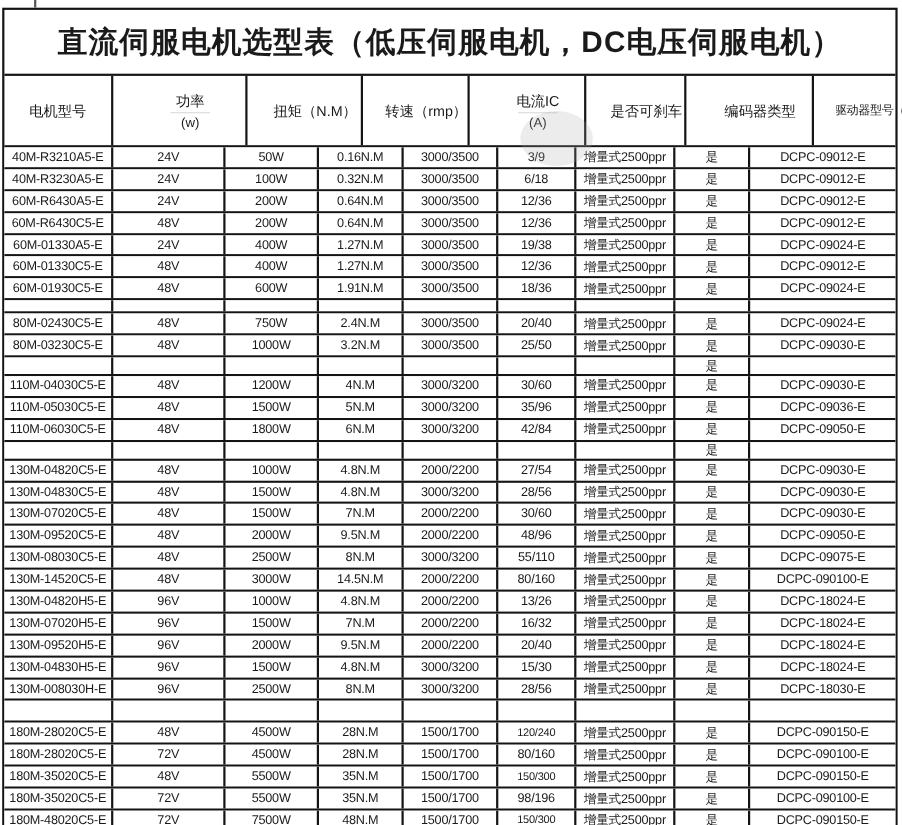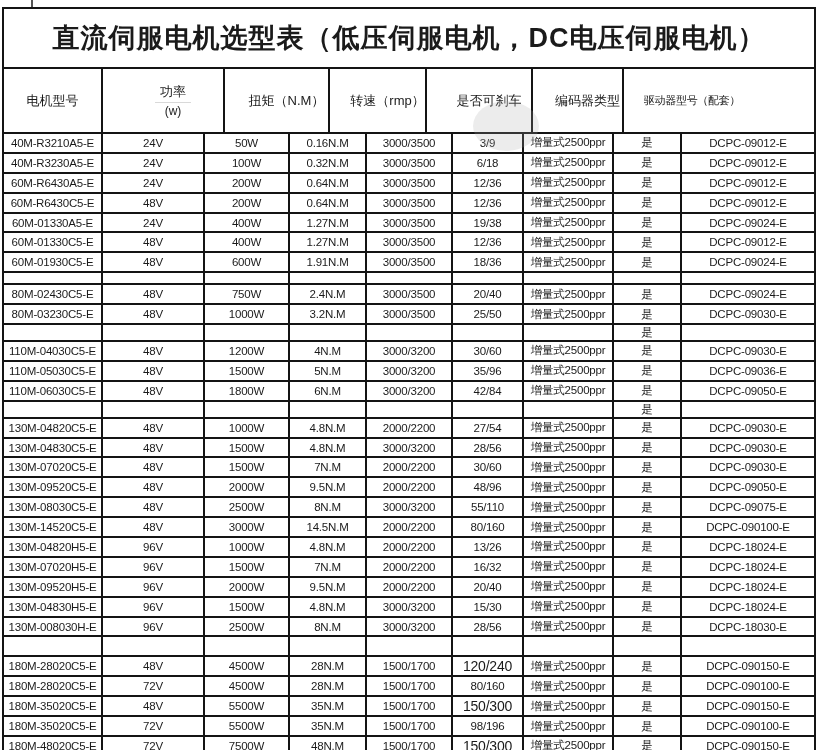--- a/index.html
+++ b/index.html
@@ -40,21 +40,21 @@
   .tbody .row.spacer  { height:12px; }
   .tbody .row.spacer2 { height:17px; }
   .tbody .row.spacer3 { height:20px; }
   .tbody .row.partial { height:12px; border-bottom:none; }
   .cell {
     border-right:2px solid #141414;
     display:flex; align-items:center; justify-content:center;
     font-size:11.5px; letter-spacing:-0.2px; white-space:nowrap; overflow:hidden;
   }
   .cell:last-child { border-right:none; }
-  .cell.small { font-size:14px; }
+  .cell.small { font-size:10px; }
   .watermark {
     position:absolute; left:473px; top:101px; width:66px; height:50px;
     border-radius:50%; background:rgba(168,168,168,0.22); pointer-events:none;
   }
   .tick { position:absolute; left:31px; top:0; width:2px; height:7px; background:#555; }
 </style>
 </head>
 <body>
 
 <div class="screen">
@@ -75,20 +75,24 @@
         </div>
 
   <div class="header-cell">
     <span class="header-label">扭矩（N.M）</span>
   </div>
 
   <div class="header-cell">
     <span class="header-label">转速（rmp）</span>
   </div>
 
+  <div class="header-cell">
+    <span class="header-label">电流IC</span>
+  <span class="header-sub">(A)</span>
+        </div>
 
   <div class="header-cell">
     <span class="header-label">是否可刹车</span>
   </div>
 
   <div class="header-cell">
     <span class="header-label">编码器类型</span>
   </div>
 
   <div class="header-cell">

